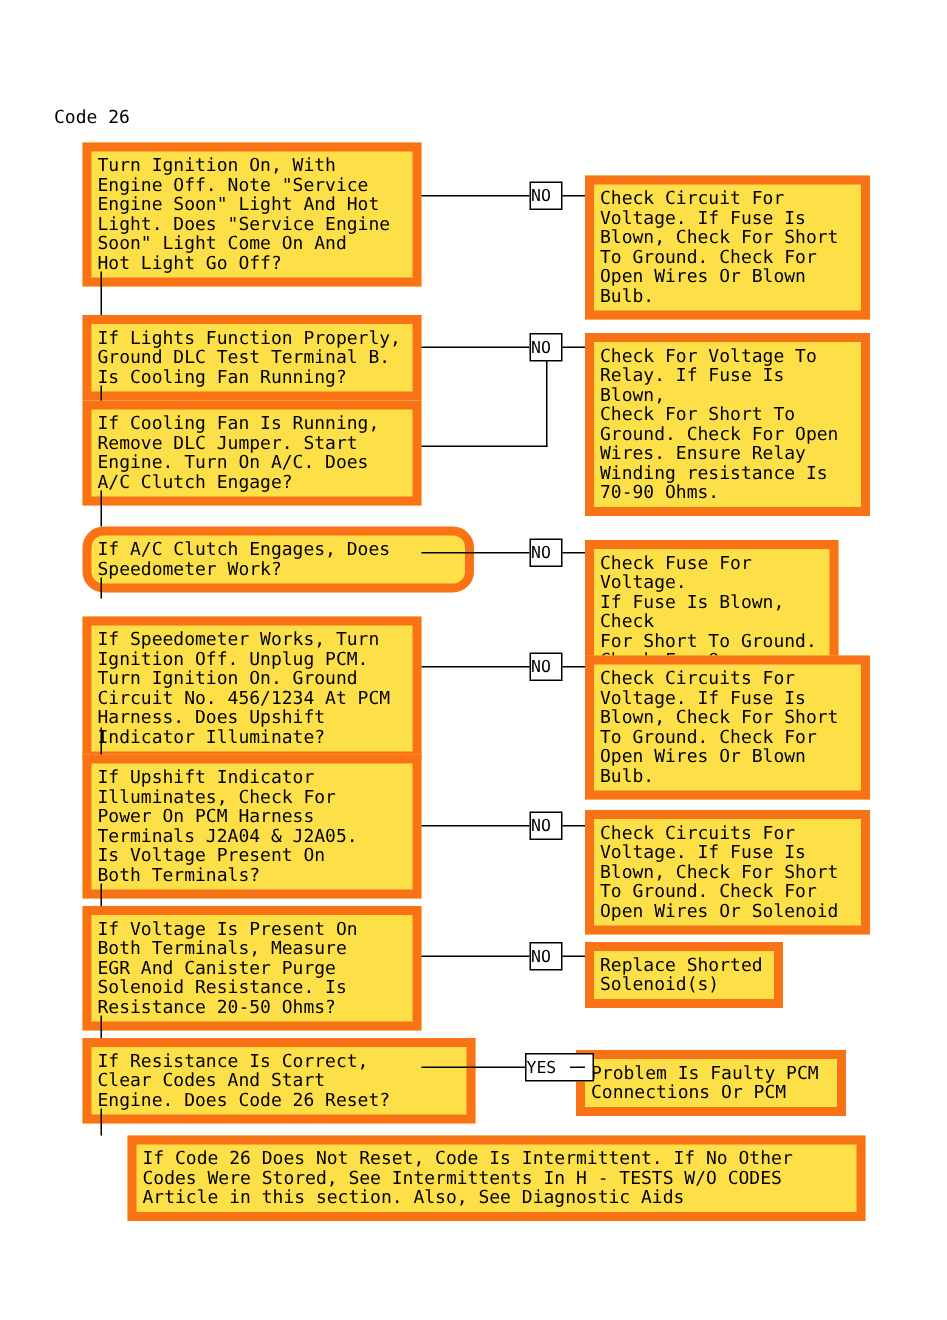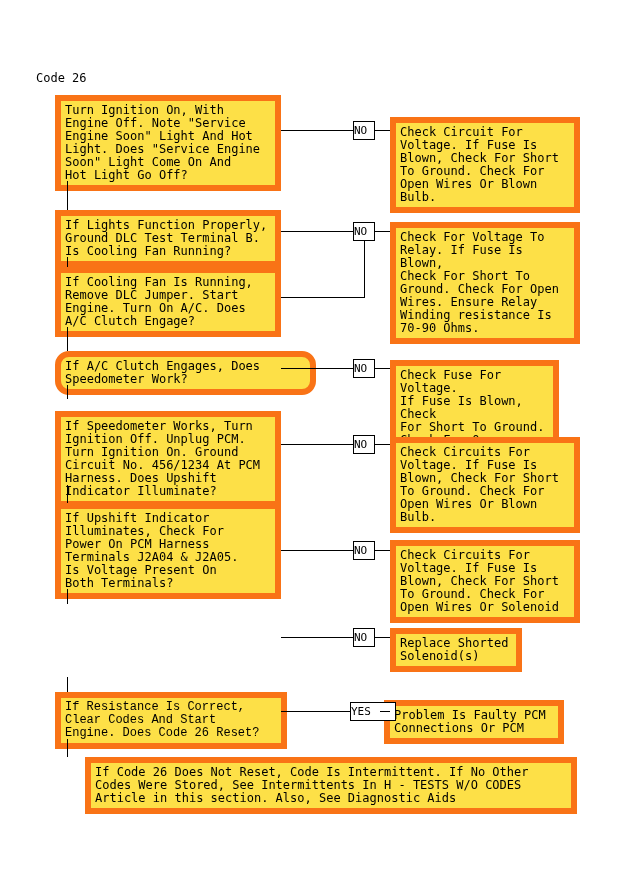--- a/index.html
+++ b/index.html
@@ -75,21 +75,26 @@
 Turn Ignition On. Ground
 Circuit No. 456/1234 At PCM
 Harness. Does Upshift
 Indicator Illuminate?</div>
   <div class="box" style="left:55px; top:503px; width:226px;">If Upshift Indicator
 Illuminates, Check For
 Power On PCM Harness
 Terminals J2A04 &amp; J2A05.
 Is Voltage Present On
 Both Terminals?</div>
-  <div class="box" style="left:55px; top:692px; width:232px;font-family:Liberation Mono, monospace;">If Resistance Is Correct,
+  <div class="box" style="left:55px; top:604px; width:226px;">If Voltage Is Present On
+Both Terminals, Measure
+EGR And Canister Purge
+Solenoid Resistance. Is
+Resistance 20-50 Ohms?</div>
+  <div class="box" style="left:55px; top:692px; width:262px;">If Resistance Is Correct,
 Clear Codes And Start
 Engine. Does Code 26 Reset?</div>
   <div class="box" style="left:55px; top:757px; width:492px;margin-left:30px;">If Code 26 Does Not Reset, Code Is Intermittent. If No Other
 Codes Were Stored, See Intermittents In H - TESTS W/O CODES
 Article in this section. Also, See Diagnostic Aids</div>
 
   <div class="box" style="left:390px; top:117px; width:190px;">Check Circuit For
 Voltage. If Fuse Is
 Blown, Check For Short
 To Ground. Check For

